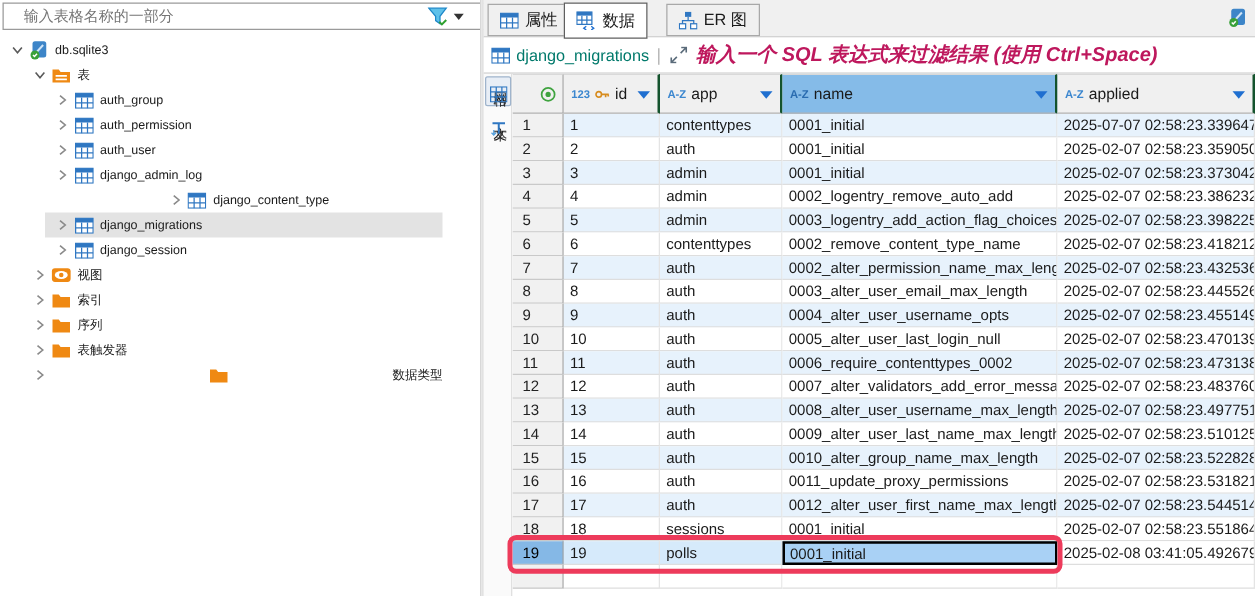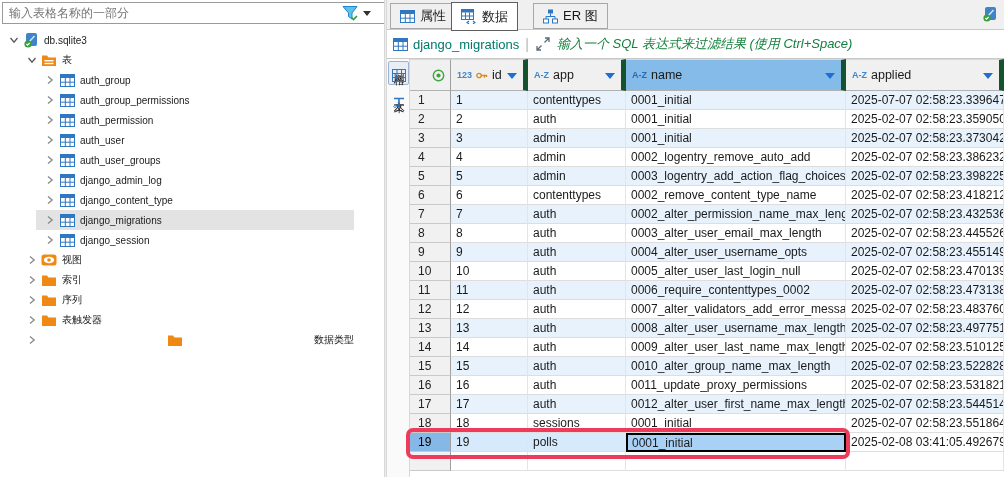--- a/index.html
+++ b/index.html
@@ -4,21 +4,21 @@
 <style>
   * { margin:0; padding:0; box-sizing:border-box; }
   html,body { width:1004px; height:477px; overflow:hidden; background:#fff;
     font-family:"Liberation Sans","DejaVu Sans",sans-serif; font-size:12px; color:#1a1a1a; }
   .app { position:relative; width:1004px; height:477px; background:#fff; }
 
   
   .left { position:absolute; left:0; top:0; width:384px; height:477px; background:#fff; }
   .searchbar { position:absolute; left:0; top:0; width:384px; height:27px; }
   .searchbar input { position:absolute; left:2px; top:2px; width:390px; height:22px;
-    border:1px solid #9a9a9a; padding:0 6px; font-size:12px; color:#b91c1c;
+    border:1px solid #9a9a9a; padding:0 16px; font-size:12px; color:#b91c1c;
     font-family:"Liberation Sans","DejaVu Sans",sans-serif; outline:none; }
   .searchbar input::placeholder { color:#757575; opacity:1; }
   .funnel-btn { position:absolute; left:339px; top:3px; width:22px; height:20px; display:flex; align-items:center; justify-content:center; cursor:pointer; }
   .filter-arrow { position:absolute; left:363px; top:11px; width:0; height:0;
     border-left:4px solid transparent; border-right:4px solid transparent; border-top:5px solid #333; }
   .tree { position:absolute; left:0; top:30px; width:384px; bottom:0; overflow:hidden; }
   .tree-row { height:20px; display:flex; align-items:center; margin-right:30px; cursor:default; }
   .tree-row.selected { background:#e3e3e3; }
   .tree-chev { width:16px; height:16px; display:flex; align-items:center; justify-content:center; flex:0 0 16px; }
   .tree-ico { width:18px; height:16px; display:flex; align-items:center; justify-content:center; flex:0 0 18px; margin-right:4px; }
@@ -34,33 +34,33 @@
     background:#f0f0f0; border:1px solid #a8a8a8; font-size:13px; cursor:pointer; }
   .tab.active { background:#fff; border:1px solid #5f5f5f; top:2px; height:29px; z-index:2; }
   .tab-props { left:3px; } .tab-data { left:64px; } .tab-er { left:146px; }
   .corner-db { position:absolute; right:2px; top:6px; width:20px; height:18px; overflow:hidden; }
 
   .filterbar { position:absolute; left:0; top:30px; width:100%; height:29px; background:#fff; border-bottom:1px solid #c9c9c9; display:flex; align-items:center; padding-left:6px; gap:6px; }
   .table-ref { display:flex; align-items:center; gap:5px; }
   .table-ref .name { color:#00796b; font-size:13px; }
   .fb-sep { color:#b5b5b5; font-size:14px; }
   .fb-expand { width:16px; height:16px; display:flex; align-items:center; justify-content:center; cursor:pointer; }
-  .fb-placeholder { color:#15803d; font-style:italic; font-size:13px; white-space:nowrap; cursor:text; }
+  .fb-placeholder { color:#be185d; font-style:italic; font-size:16px; white-space:nowrap; cursor:text;font-weight:bold; }
 
   
   .presentbar { position:absolute; left:0; top:59px; width:23px; bottom:0; background:#fafafa; border-right:1px solid #d8d8d8; }
   .pres-btn { width:21px; margin:2px 0 4px 1px; display:flex; flex-direction:column; align-items:center; padding:3px 0 2px; cursor:pointer; }
   .pres-btn.active { border:1px solid #9fb4cc; background:#e8eef6; border-radius:2px; }
   .vtext { writing-mode:vertical-rl; text-orientation:upright; font-size:11px; line-height:1.05; letter-spacing:1px; color:#222; }
   .pres-ico { margin-top:2px; }
 
   
   .grid { position:absolute; left:23px; top:59px; right:0; bottom:0; overflow:hidden; background:#fff; }
   .gh { display:flex; height:32px; }
-  .gh-cell { background:#f0f0f0; border-right:5px solid #14532d; border-bottom:1px solid #b2b2b2; border-top:1px solid #d9d9d9;
+  .gh-cell { background:#f0f0f0; border-right:2px solid #14532d; border-bottom:1px solid #b2b2b2; border-top:1px solid #d9d9d9;
     display:flex; align-items:center; position:relative; font-size:12.5px; padding-left:6px; gap:4px; }
   .gh-cell.selcol { background:#85bbe8; }
   .coltype { font-size:9px; font-weight:bold; color:#3c87cf; letter-spacing:0px; }
   .gh-cell.selcol .coltype { color:#2a6cb0; }
   .col-arrow { position:absolute; right:6px; top:13px; width:0; height:0;
     border-left:5px solid transparent; border-right:5px solid transparent; border-top:6px solid #1f6fd0; cursor:pointer; }
   .c-rowhead { width:41px; flex:0 0 41px; }
   .c-id { width:77px; flex:0 0 77px; }
   .c-app { width:98px; flex:0 0 98px; }
   .c-name { width:220px; flex:0 0 220px; }
@@ -157,91 +157,57 @@
           </span>
           <span class="tree-ico">
             <svg width="15" height="13" viewBox="0 0 15 13">
               <rect x="0.5" y="0.5" width="14" height="12" fill="#fff" stroke="#2f77c2"></rect>
               <rect x="0.5" y="0.5" width="14" height="3.5" fill="#2f77c2"></rect>
               <line x1="5.3" y1="4" x2="5.3" y2="12.5" stroke="#2f77c2"></line>
               <line x1="10" y1="4" x2="10" y2="12.5" stroke="#2f77c2"></line>
               <line x1="0.5" y1="8.2" x2="14.5" y2="8.2" stroke="#2f77c2"></line>
             </svg>
           </span>
-          <span class="tree-label">auth_group_permissions</span>
+          <span class="tree-label">auth_permission</span>
         </div>
         <div class="tree-row" style="margin-left: 36px; padding-left: 6px;">
           <span class="tree-chev">
             <svg width="8" height="10" viewBox="0 0 8 10">
               <polyline points="2,1.5 6.2,5 2,8.5" fill="none" stroke="#8a8a8a" stroke-width="1.3"></polyline>
             </svg>
           </span>
           <span class="tree-ico">
             <svg width="15" height="13" viewBox="0 0 15 13">
               <rect x="0.5" y="0.5" width="14" height="12" fill="#fff" stroke="#2f77c2"></rect>
               <rect x="0.5" y="0.5" width="14" height="3.5" fill="#2f77c2"></rect>
               <line x1="5.3" y1="4" x2="5.3" y2="12.5" stroke="#2f77c2"></line>
               <line x1="10" y1="4" x2="10" y2="12.5" stroke="#2f77c2"></line>
               <line x1="0.5" y1="8.2" x2="14.5" y2="8.2" stroke="#2f77c2"></line>
             </svg>
           </span>
-          <span class="tree-label">auth_permission</span>
+          <span class="tree-label">auth_user</span>
         </div>
         <div class="tree-row" style="margin-left: 36px; padding-left: 6px;">
           <span class="tree-chev">
             <svg width="8" height="10" viewBox="0 0 8 10">
               <polyline points="2,1.5 6.2,5 2,8.5" fill="none" stroke="#8a8a8a" stroke-width="1.3"></polyline>
             </svg>
           </span>
           <span class="tree-ico">
             <svg width="15" height="13" viewBox="0 0 15 13">
               <rect x="0.5" y="0.5" width="14" height="12" fill="#fff" stroke="#2f77c2"></rect>
               <rect x="0.5" y="0.5" width="14" height="3.5" fill="#2f77c2"></rect>
               <line x1="5.3" y1="4" x2="5.3" y2="12.5" stroke="#2f77c2"></line>
               <line x1="10" y1="4" x2="10" y2="12.5" stroke="#2f77c2"></line>
               <line x1="0.5" y1="8.2" x2="14.5" y2="8.2" stroke="#2f77c2"></line>
             </svg>
           </span>
-          <span class="tree-label">auth_user</span>
-        </div>
-        <div class="tree-row" style="margin-left: 36px; padding-left: 6px;">
-          <span class="tree-chev">
-            <svg width="8" height="10" viewBox="0 0 8 10">
-              <polyline points="2,1.5 6.2,5 2,8.5" fill="none" stroke="#8a8a8a" stroke-width="1.3"></polyline>
-            </svg>
-          </span>
-          <span class="tree-ico">
-            <svg width="15" height="13" viewBox="0 0 15 13">
-              <rect x="0.5" y="0.5" width="14" height="12" fill="#fff" stroke="#2f77c2"></rect>
-              <rect x="0.5" y="0.5" width="14" height="3.5" fill="#2f77c2"></rect>
-              <line x1="5.3" y1="4" x2="5.3" y2="12.5" stroke="#2f77c2"></line>
-              <line x1="10" y1="4" x2="10" y2="12.5" stroke="#2f77c2"></line>
-              <line x1="0.5" y1="8.2" x2="14.5" y2="8.2" stroke="#2f77c2"></line>
-            </svg>
-          </span>
-          <span class="tree-label">auth_user_groups</span>
-        </div>
-        <div class="tree-row" style="margin-left: 36px; padding-left: 6px;">
-          <span class="tree-chev">
-            <svg width="8" height="10" viewBox="0 0 8 10">
-              <polyline points="2,1.5 6.2,5 2,8.5" fill="none" stroke="#8a8a8a" stroke-width="1.3"></polyline>
-            </svg>
-          </span>
-          <span class="tree-ico">
-            <svg width="15" height="13" viewBox="0 0 15 13">
-              <rect x="0.5" y="0.5" width="14" height="12" fill="#fff" stroke="#2f77c2"></rect>
-              <rect x="0.5" y="0.5" width="14" height="3.5" fill="#2f77c2"></rect>
-              <line x1="5.3" y1="4" x2="5.3" y2="12.5" stroke="#2f77c2"></line>
-              <line x1="10" y1="4" x2="10" y2="12.5" stroke="#2f77c2"></line>
-              <line x1="0.5" y1="8.2" x2="14.5" y2="8.2" stroke="#2f77c2"></line>
-            </svg>
-          </span>
           <span class="tree-label">django_admin_log</span>
         </div>
-        <div class="tree-row" style="margin-left: 36px; padding-left: 6px;">
+        <div class="tree-row" style="margin-left: 36px; padding-left: 6px; justify-content: center;">
           <span class="tree-chev">
             <svg width="8" height="10" viewBox="0 0 8 10">
               <polyline points="2,1.5 6.2,5 2,8.5" fill="none" stroke="#8a8a8a" stroke-width="1.3"></polyline>
             </svg>
           </span>
           <span class="tree-ico">
             <svg width="15" height="13" viewBox="0 0 15 13">
               <rect x="0.5" y="0.5" width="14" height="12" fill="#fff" stroke="#2f77c2"></rect>
               <rect x="0.5" y="0.5" width="14" height="3.5" fill="#2f77c2"></rect>
               <line x1="5.3" y1="4" x2="5.3" y2="12.5" stroke="#2f77c2"></line>

